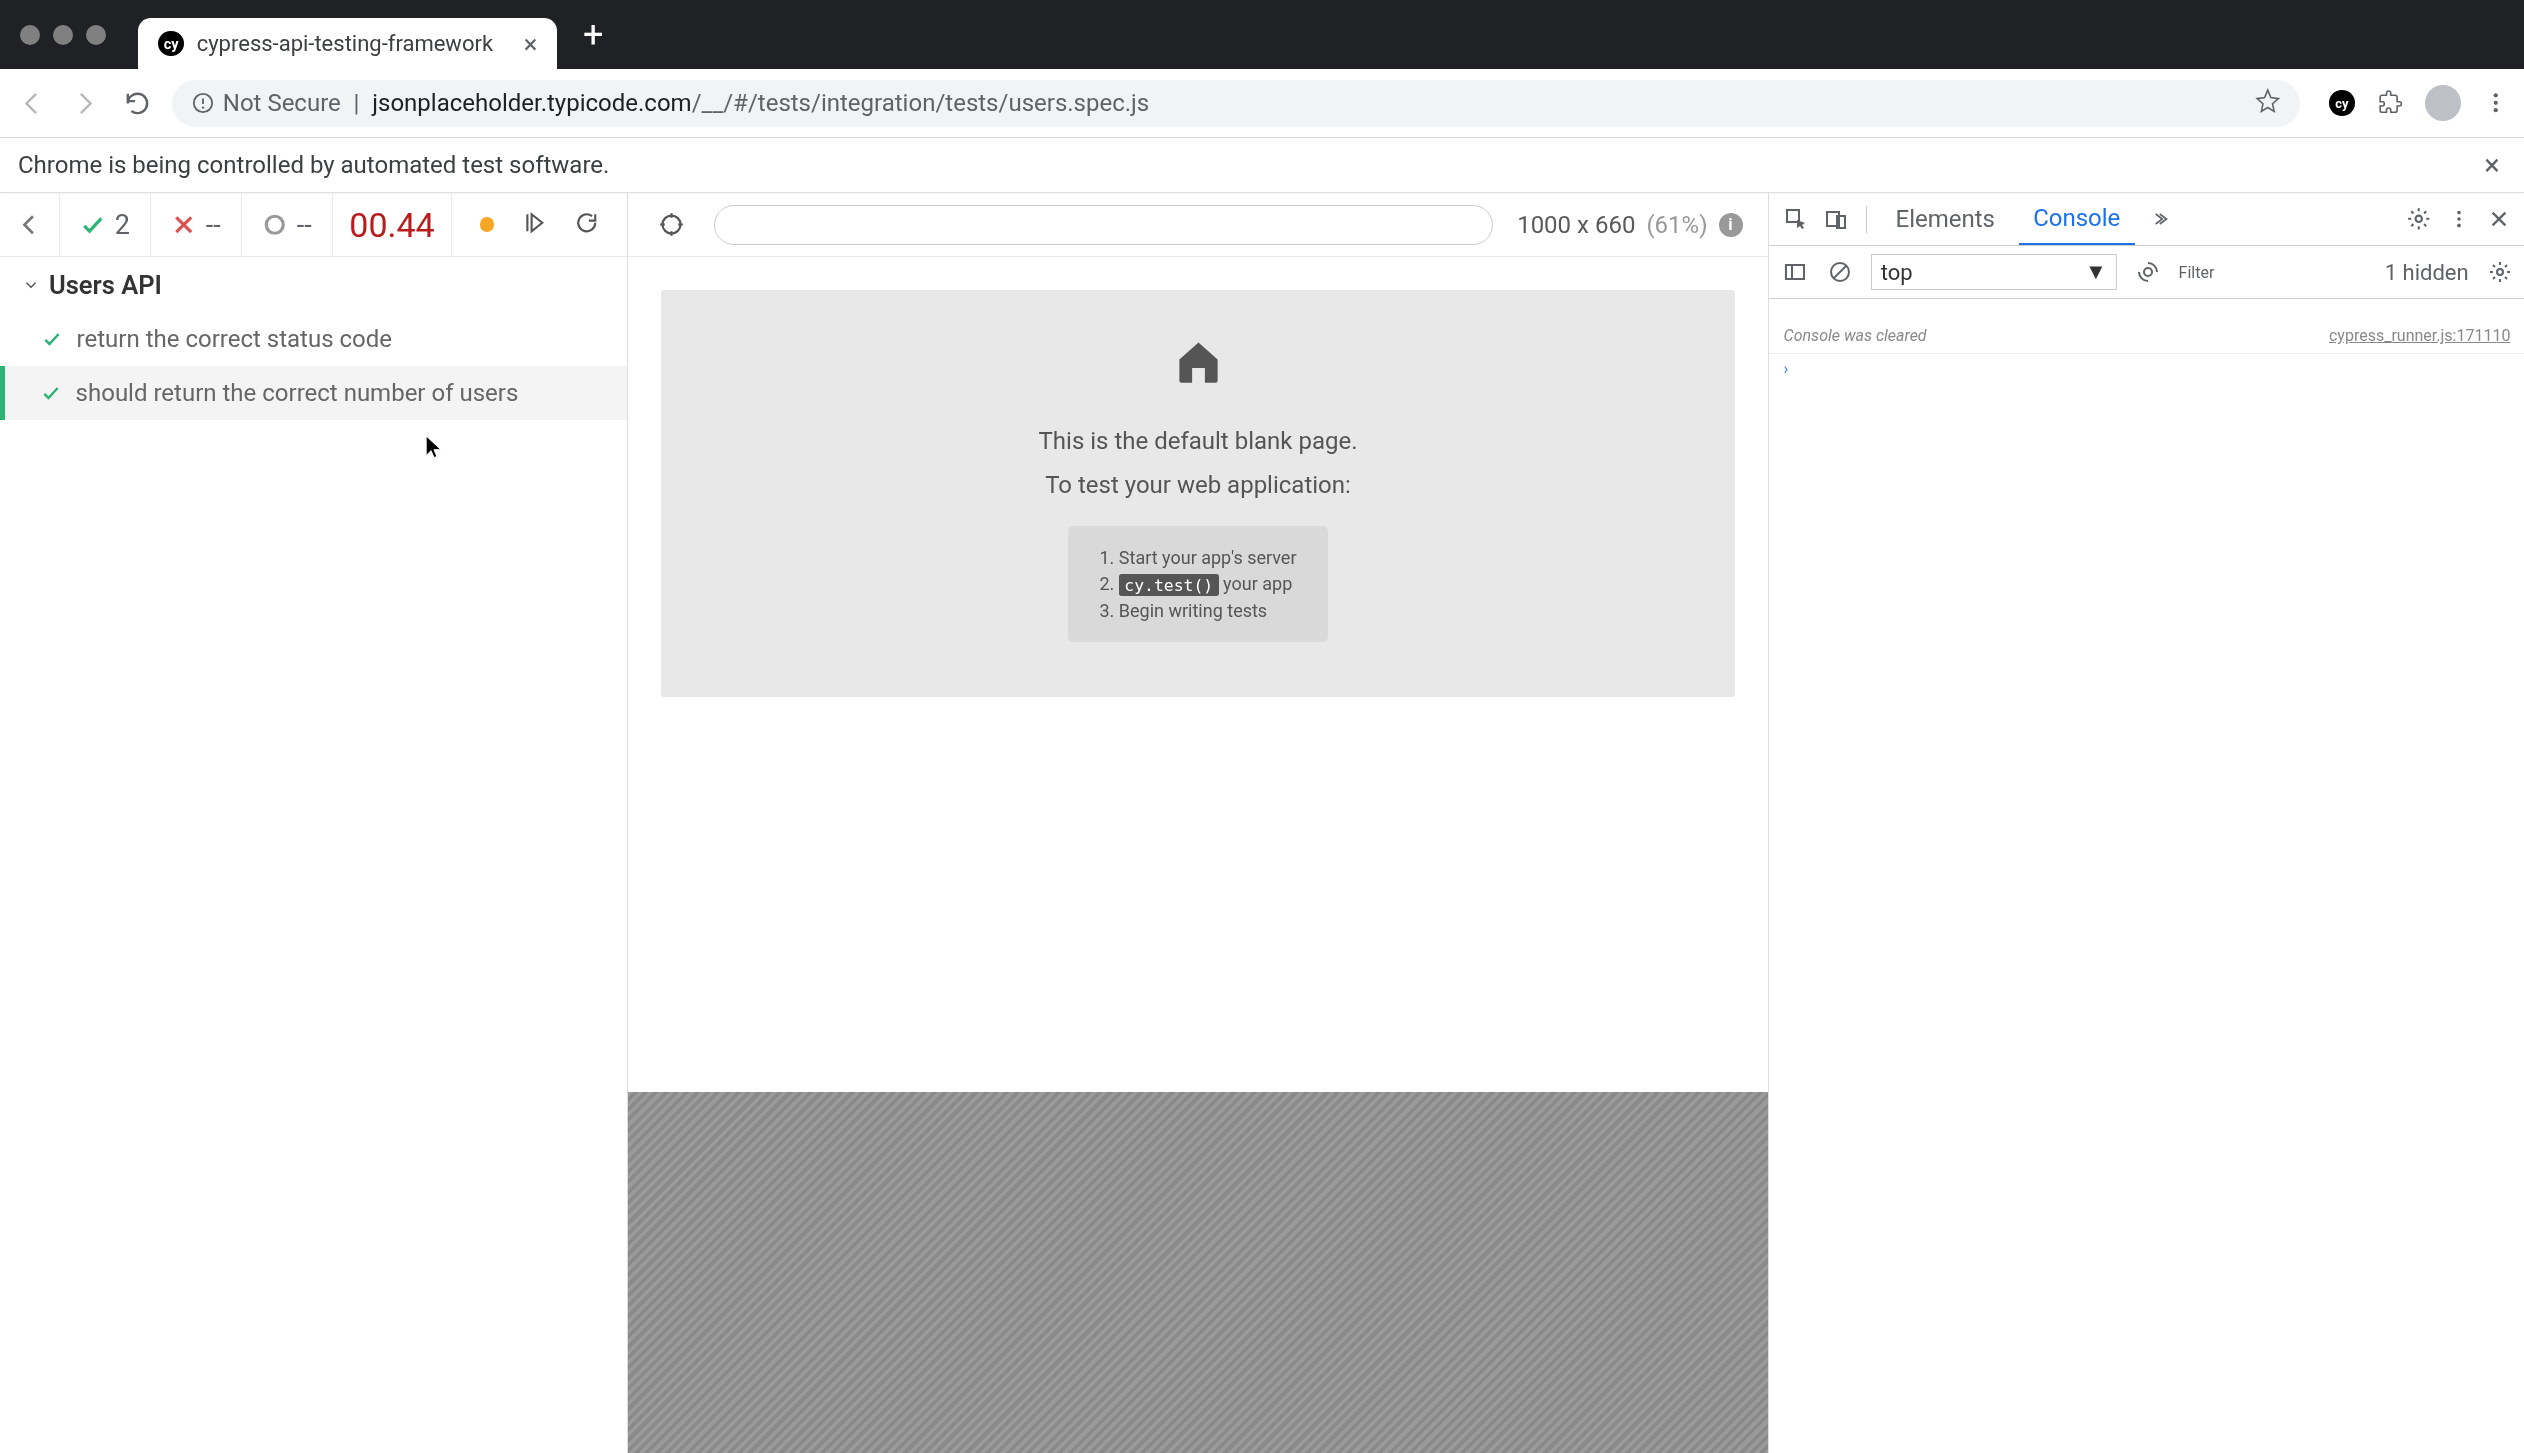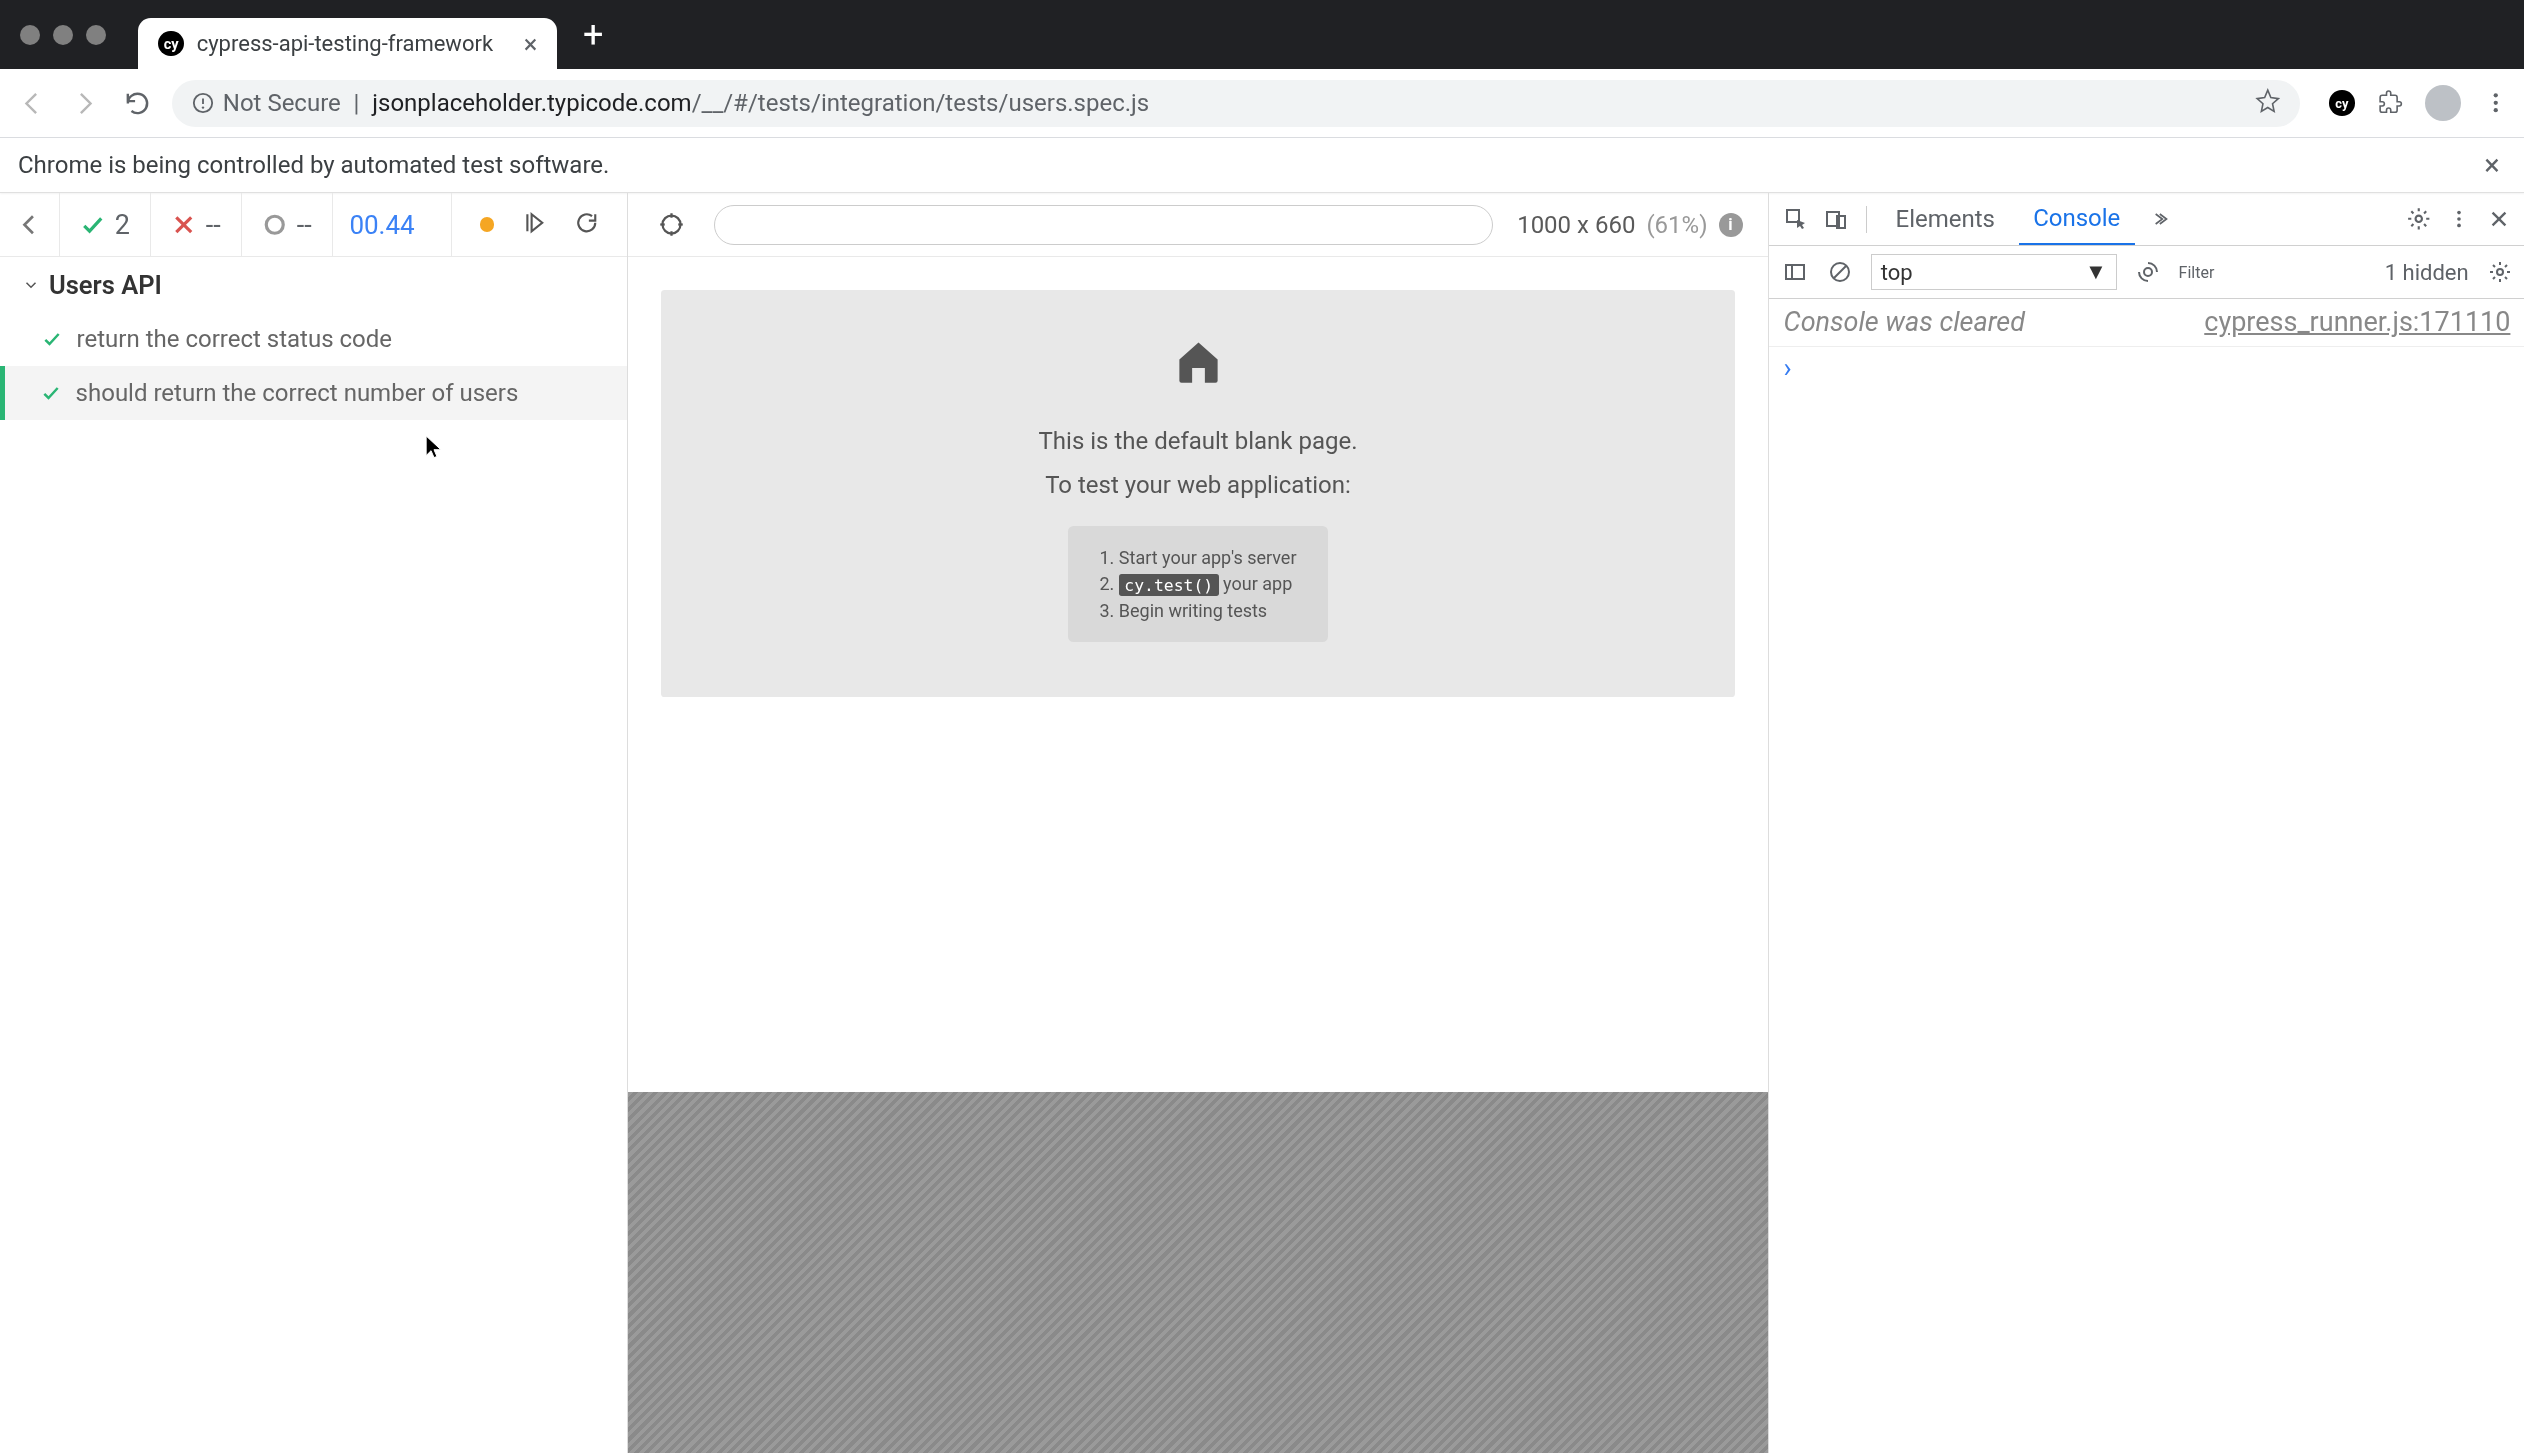--- a/index.html
+++ b/index.html
@@ -42,21 +42,21 @@
 .cy-header { height: 64px; border-bottom: 1.8px solid #e9e9e9; display: flex; align-items: center; }
 .cy-header-cell { height: 100%; display: flex; align-items: center; justify-content: center; border-right: 1.8px solid #e9e9e9; gap: 9px; }
 .back-cell { width: 60px; }
 .pass-cell { width: 91px; }
 .fail-cell { width: 91px; }
 .pending-cell { width: 91px; }
 .time-cell { flex: 1; padding: 0 16.4px; justify-content: flex-start; }
 .controls-cell { width: 175px; border-right: none; gap: 27px; }
 .cy-header svg { width: 25.5px; height: 25.5px; }
 .stat-num { font-size: 27px; color: #5f6368; }
-.time-val { font-size: 26px; color: #3b82f6; }
+.time-val { font-size: 34px; color: #b91c1c; }
 .orange-dot { width: 14.6px; height: 14.6px; border-radius: 50%; background: #f5a623; }
 
 .suite-list { flex: 1; overflow: auto; }
 .suite-header { display: flex; align-items: center; gap: 9px; padding: 12.8px 22px; font-size: 25.5px; font-weight: 600; color: #333; }
 .suite-header svg { width: 18px; height: 18px; }
 .test-row { display: flex; align-items: center; gap: 14.6px; padding: 12.8px 22px 12.8px 42px; font-size: 24px; color: #666; cursor: pointer; }
 .test-row.hover { background: #f4f4f4; border-left: 5.5px solid #2ab574; padding-left: 36px; }
 .test-row svg { width: 20px; height: 20px; flex-shrink: 0; }
 .test-title { white-space: nowrap; overflow: hidden; }
 
@@ -85,21 +85,21 @@
 .dt-tabs { height: 53px; border-bottom: 0.9px solid #d0d0d0; display: flex; align-items: center; padding: 0 11px; gap: 9px; }
 .dt-tabs .ic { width: 31px; height: 31px; display: flex; align-items: center; justify-content: center; color: #5f6368; }
 .dt-tab { font-size: 24px; color: #5f6368; padding: 0 14.6px; height: 100%; display: flex; align-items: center; }
 .dt-tab.active { color: #1a73e8; border-bottom: 2.7px solid #1a73e8; }
 .dt-tabs .spacer { flex: 1; }
 .dt-toolbar { height: 53px; border-bottom: 0.9px solid #d0d0d0; display: flex; align-items: center; padding: 0 11px; gap: 16.4px; }
 .dt-toolbar .ic { width: 29px; height: 29px; display: flex; align-items: center; justify-content: center; color: #5f6368; }
 .context-select { flex: 0 0 246px; height: 36px; border: 0.9px solid #ccc; font-size: 22px; padding: 0 9px; display: flex; align-items: center; justify-content: space-between; color: #333; }
 .filter-label { font-size: 16px; color: #5f6368; }
 .hidden-label { font-size: 22px; color: #5f6368; margin-left: auto; white-space: nowrap; }
-.dt-log { flex: 1; font-family: Menlo, monospace; font-size: 27px; }
+.dt-log { flex: 1; font-family: Menlo, monospace; font-size: 16px; margin-top: 20px; }
 .log-row { display: flex; justify-content: space-between; padding: 7.3px 14.6px; color: #888; font-style: italic; border-bottom: 0.9px solid #eee; }
 .log-src { text-decoration: underline; color: #888; font-style: normal; }
 .log-prompt { padding: 5.5px 14.6px; color: #367cf1; }
 
 
 .cursor { position: absolute; left: 424px; top: 434px; width: 20px; height: 25.5px; }
 .cursor svg { width: 100%; height: 100%; }
 
 .check { stroke: #2ab574; stroke-width: 3; fill: none; }
 .x-icon { stroke: #d9534f; stroke-width: 3; fill: none; }

